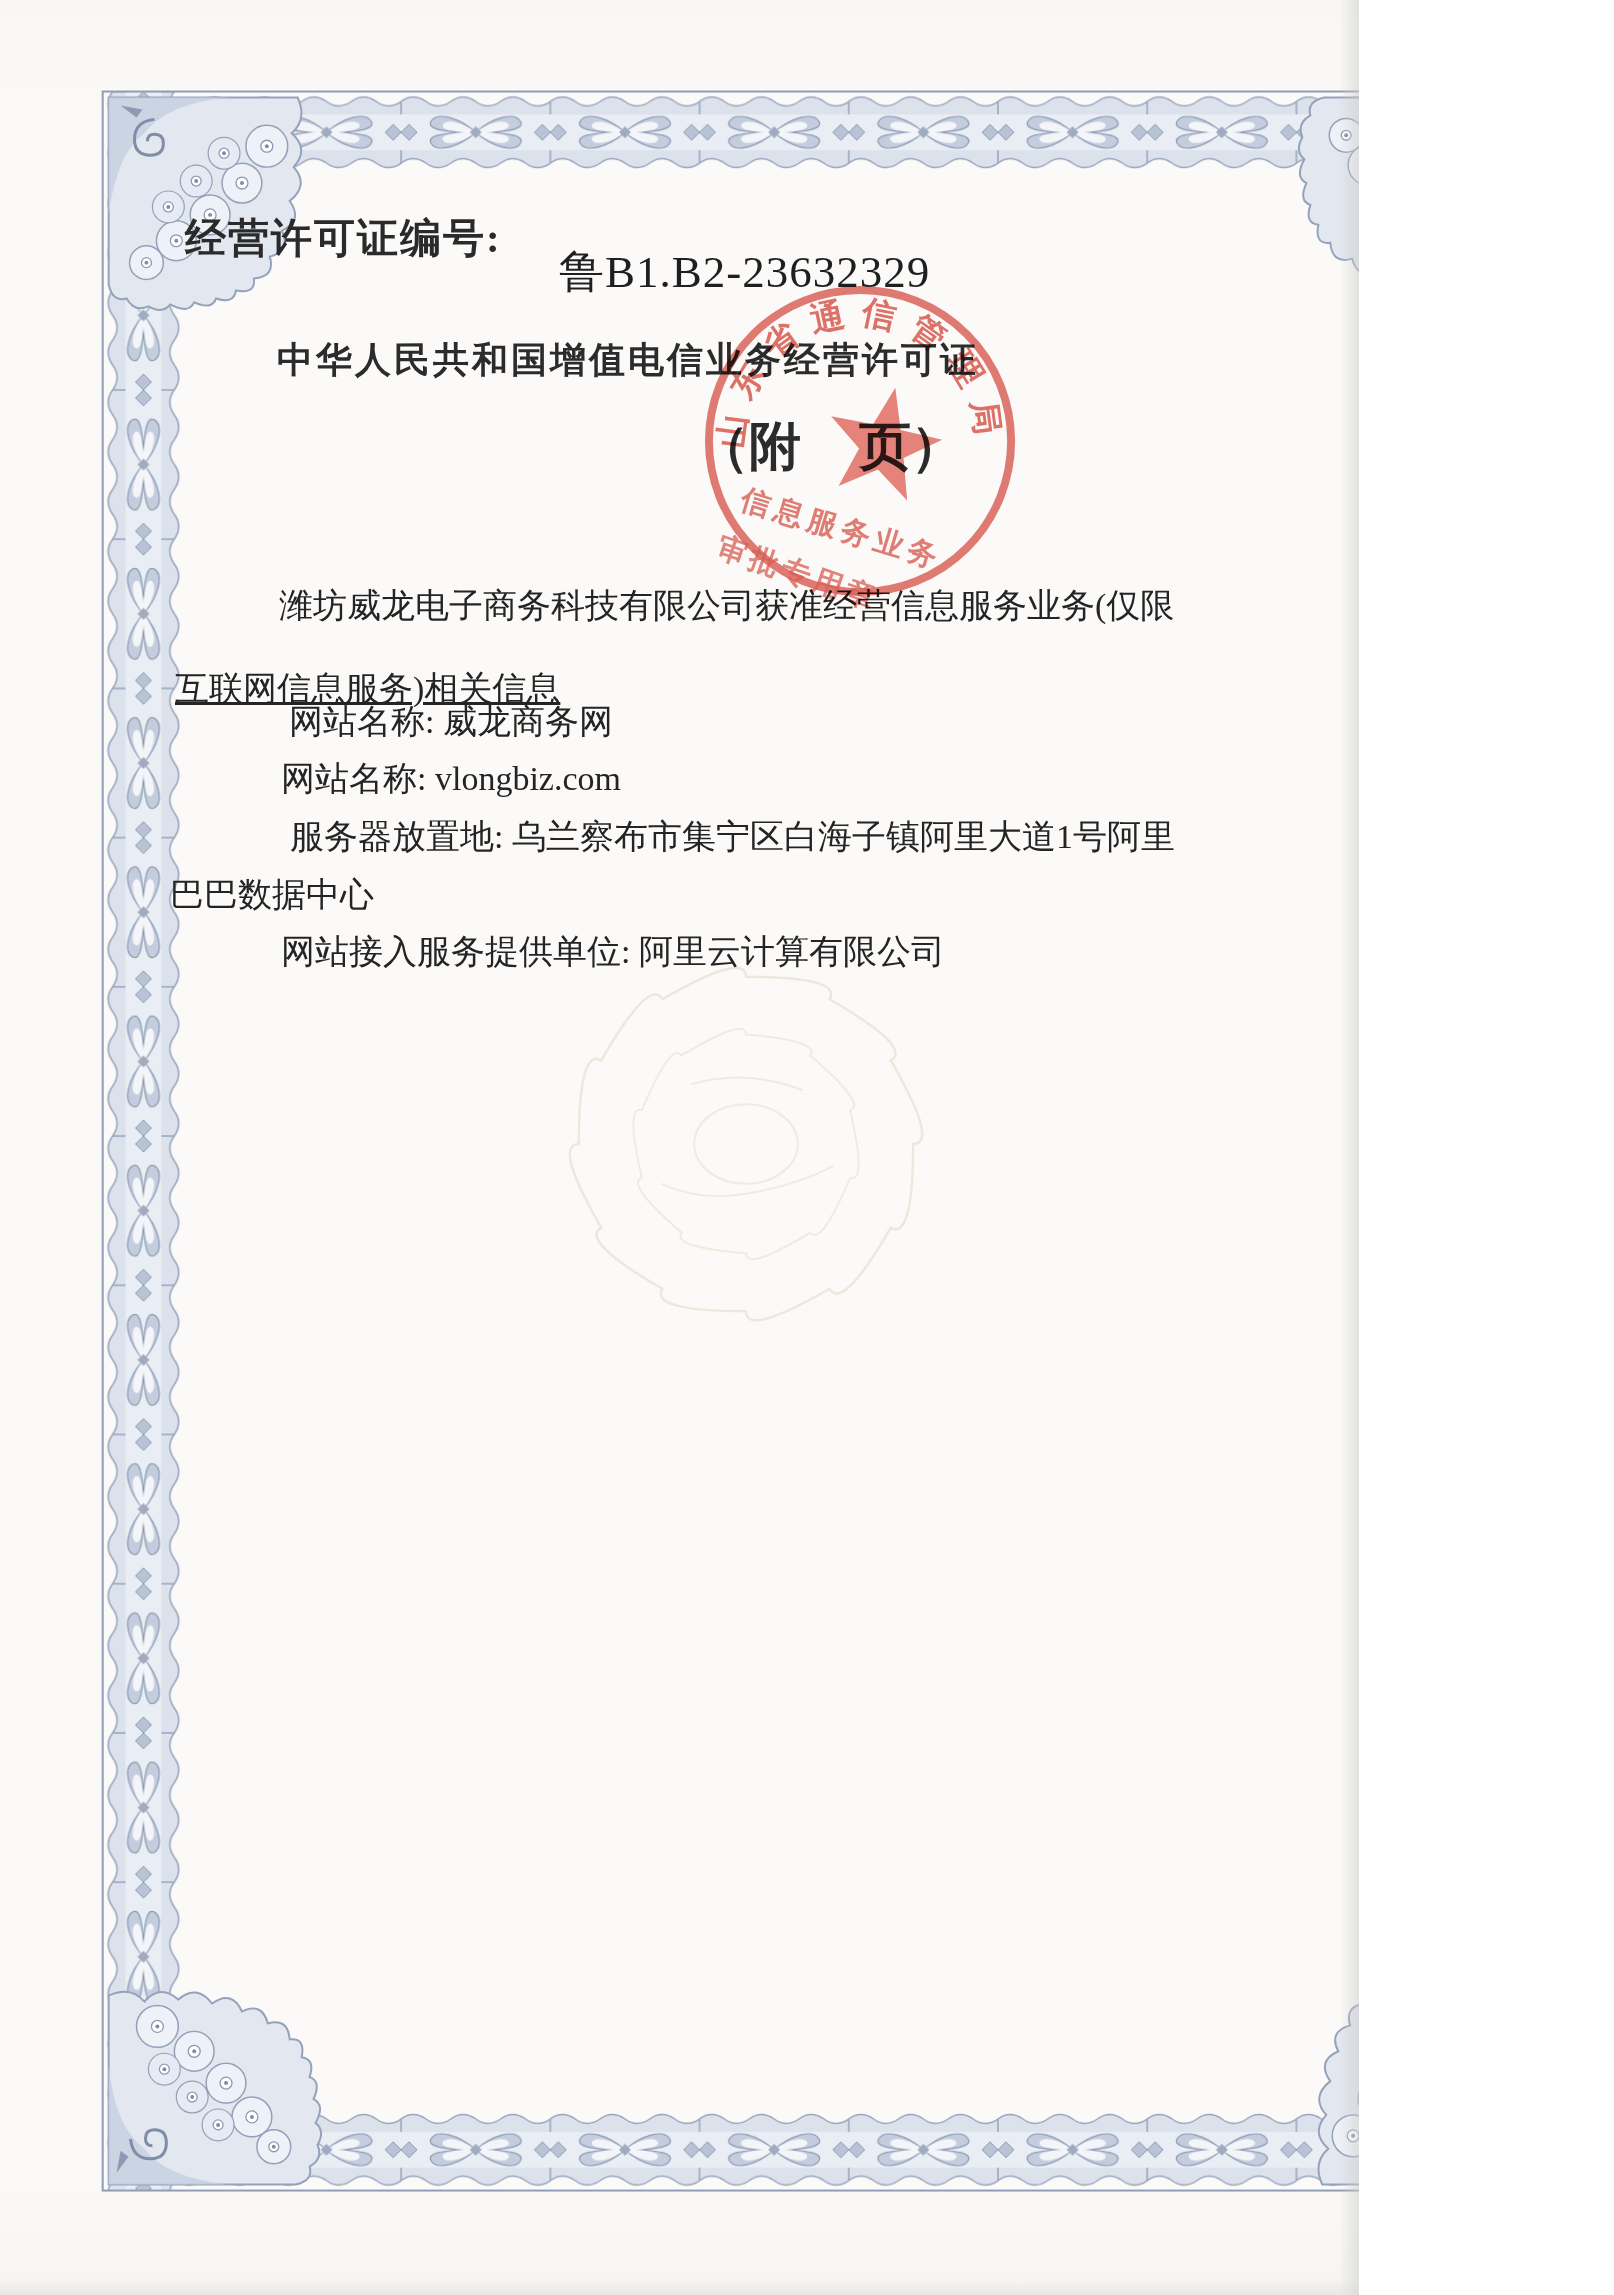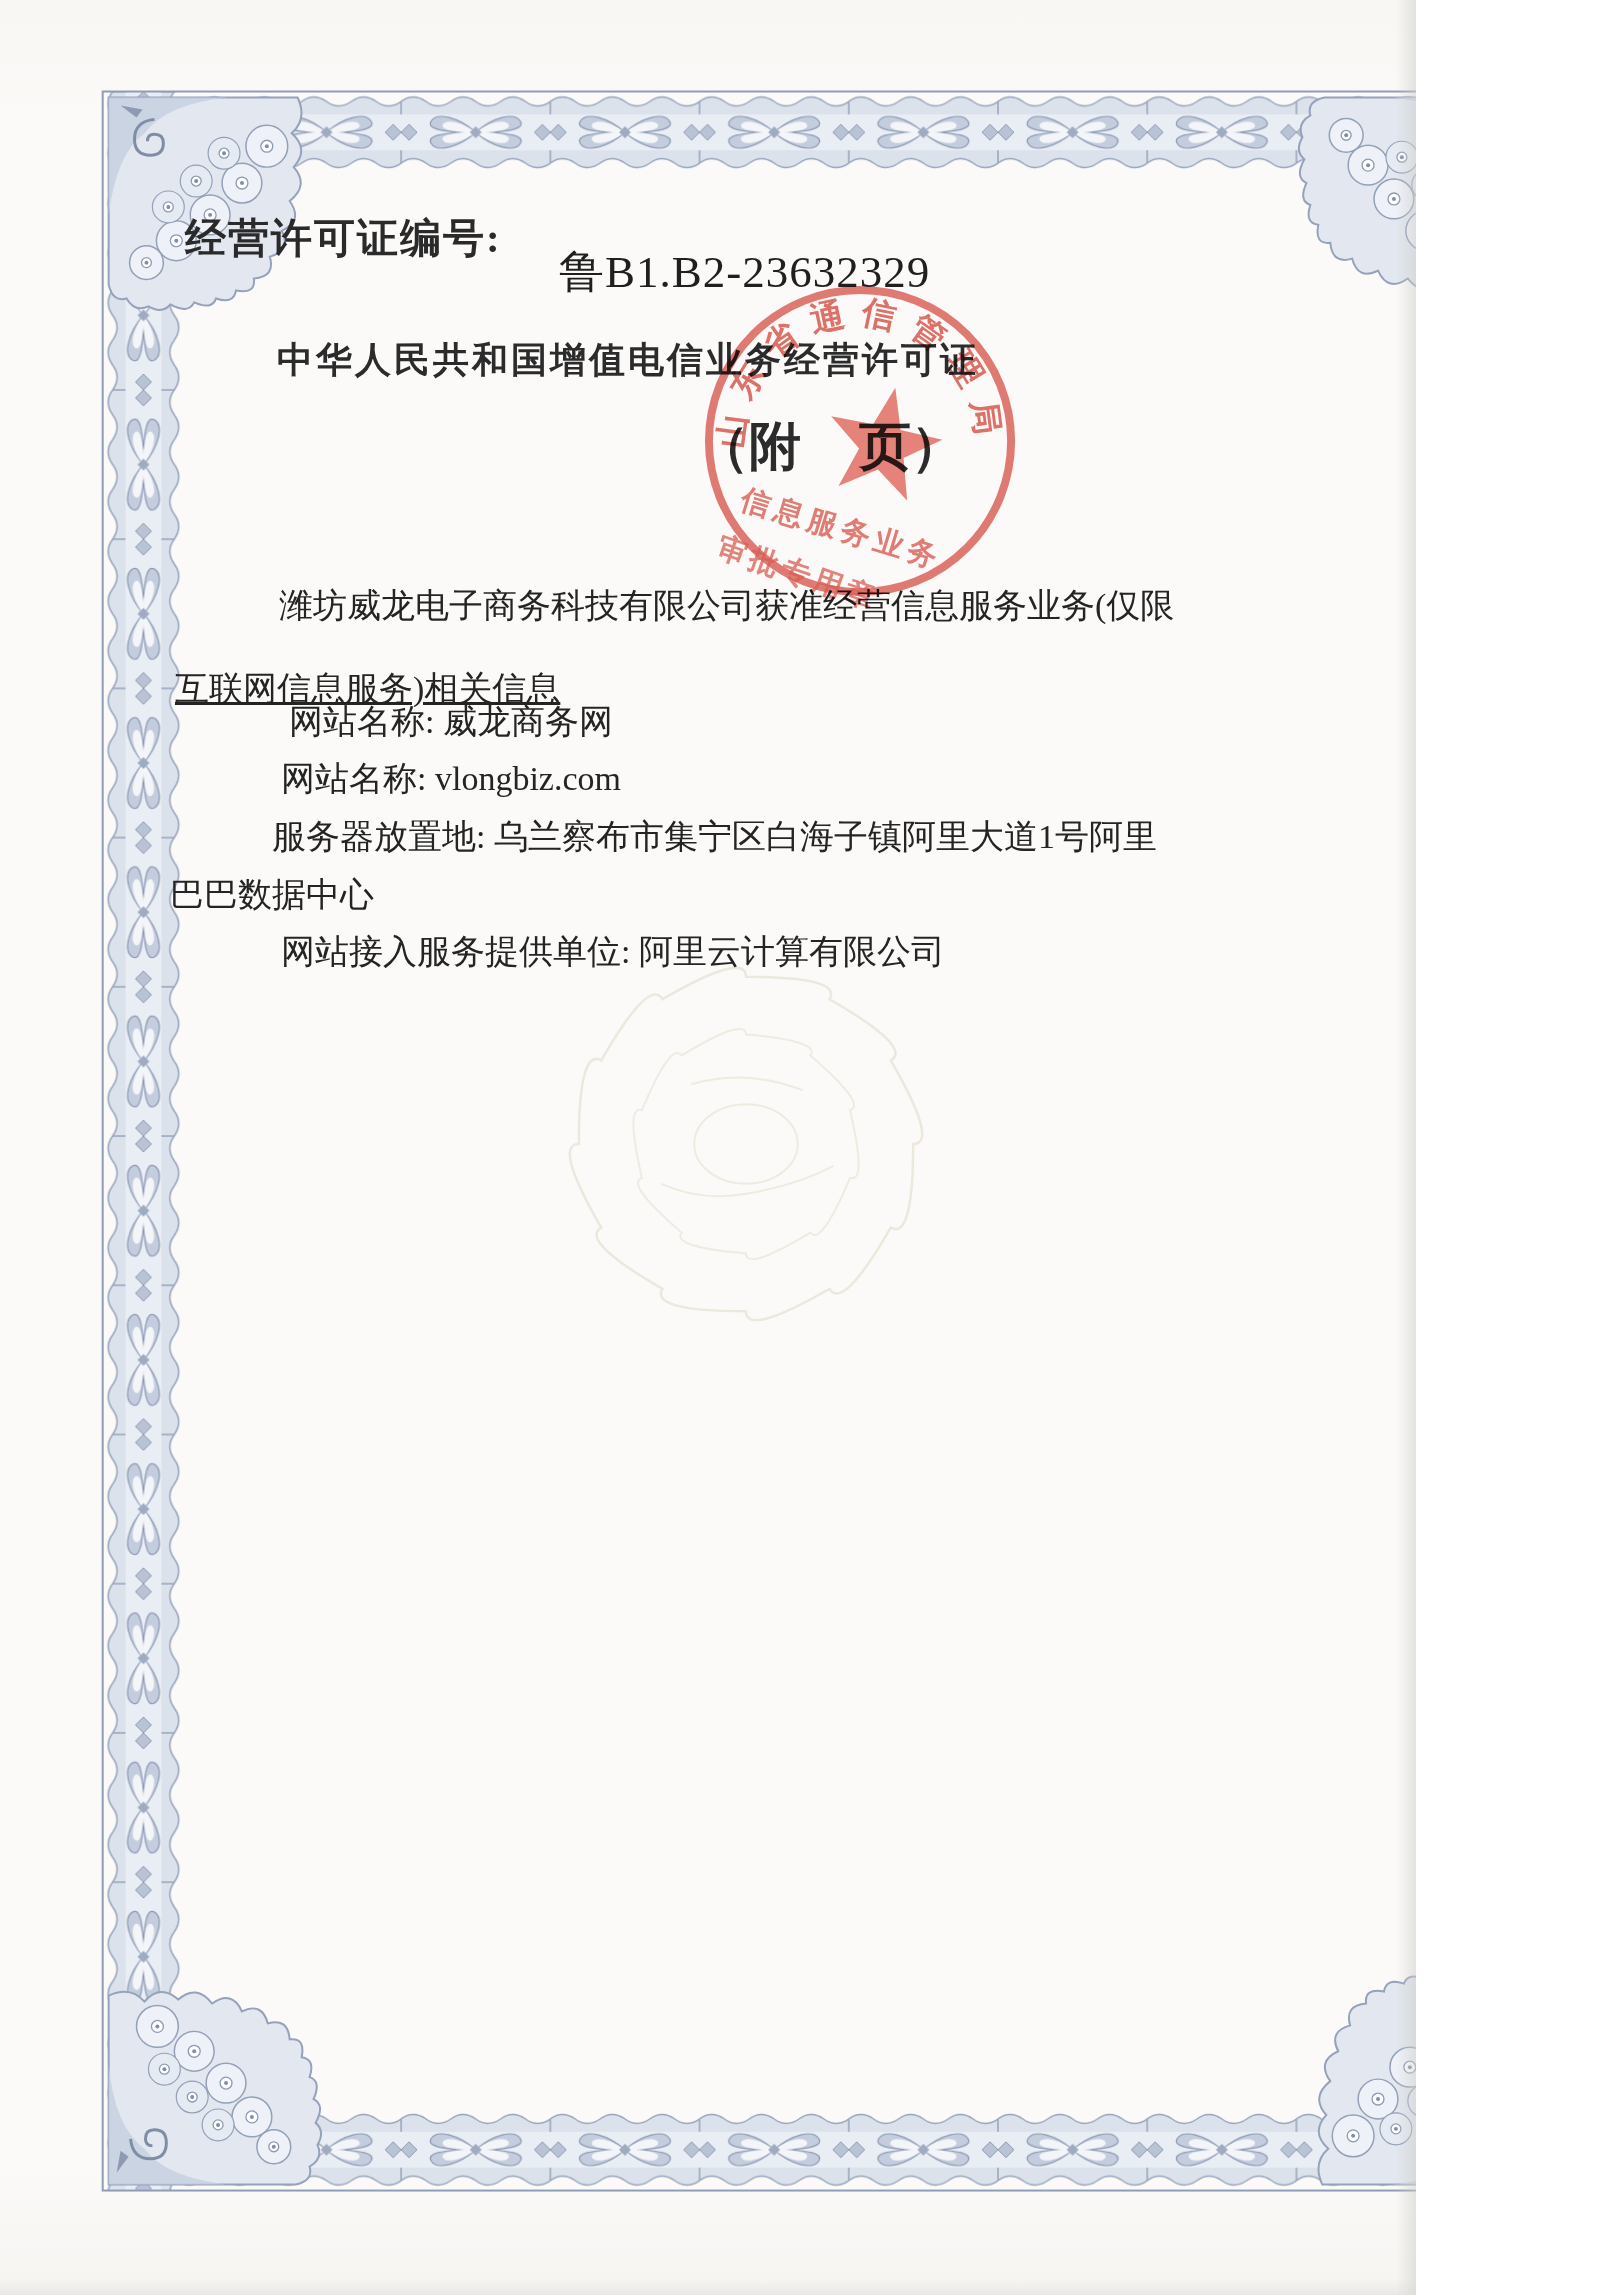--- a/index.html
+++ b/index.html
@@ -1,22 +1,23 @@
 <!DOCTYPE html>
 <html><head>
 <meta charset="utf-8">
 <style>
   html,body{margin:0;padding:0;background:#ffffff;}
   .page{
     position:relative;
-    width:1416px;height:2295px;
+    width:1315px;height:2295px;
     background:linear-gradient(180deg,#f8f7f4 0%,#fbfaf8 6%,#fbfaf8 94%,#f6f5f2 100%);
     overflow:hidden;
     font-family:"Liberation Serif","DejaVu Serif",serif;
     color:#262626;
+    padding-left:44px;
   }
   .border-frame{position:absolute;left:0;top:0;}
   .watermark{position:absolute;left:542px;top:935px;opacity:.75;}
   .edge-shadow-right{position:absolute;right:0;top:0;bottom:0;width:20px;
     background:linear-gradient(to left,#cfcfcc,rgba(251,250,248,0));opacity:.55;}
   .edge-shadow-bottom{position:absolute;left:0;right:0;bottom:0;height:16px;
     background:linear-gradient(to top,#d6d5d2,rgba(251,250,248,0));opacity:.4;}
 
   .license-row-label{
     position:absolute;left:185px;top:211px;
@@ -36,21 +37,21 @@
     font-size:52px;font-weight:700;color:#2b2b2b;white-space:nowrap;
   }
   .pline{
     position:absolute;
     font-size:34px;line-height:1.2;letter-spacing:0px;color:#242424;white-space:nowrap;margin-top:37px;
   }
   .l1{left:279px;top:549px;}
   .l2{left:175px;top:632px;text-decoration:underline;}
   .l3{left:289px;top:665px;}
   .l4{left:281px;top:722px;}
-  .l5{left:272px;top:780px;text-align:center;}
+  .l5{left:290px;top:780px;text-align:center;}
   .l6{left:170px;top:838px;}
   .l7{left:281px;top:895px;}
 
   .seal{
     position:absolute;left:701px;top:279px;
     mix-blend-mode:multiply;opacity:.88;
   }
   .seal text{font-family:"Liberation Serif","DejaVu Serif",serif;}
 </style>
 </head>

